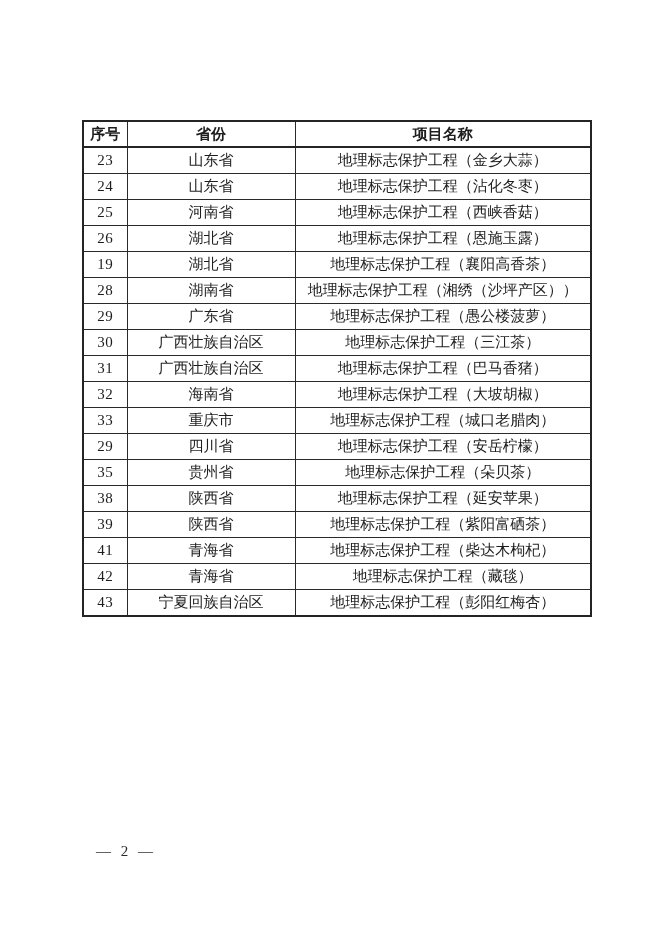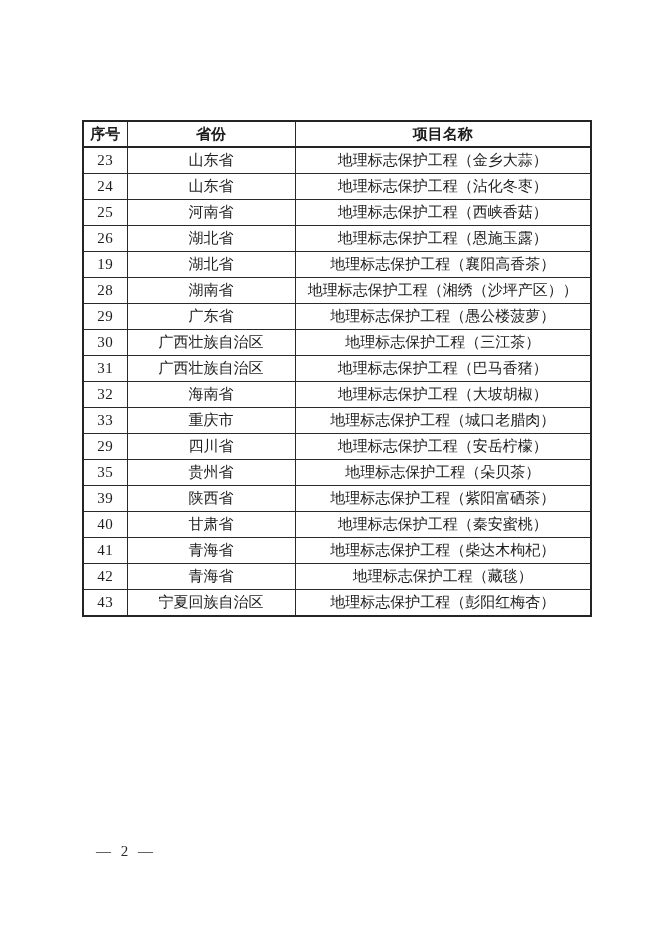--- a/index.html
+++ b/index.html
@@ -142,28 +142,28 @@
           <td class="cell-no">29</td>
           <td class="cell-province">四川省</td>
           <td class="cell-project">地理标志保护工程（安岳柠檬）</td>
         </tr>
         <tr>
           <td class="cell-no">35</td>
           <td class="cell-province">贵州省</td>
           <td class="cell-project">地理标志保护工程（朵贝茶）</td>
         </tr>
         <tr>
+          <td class="cell-no">38</td>
+          <td class="cell-province">陕西省</td>
+          <td class="cell-project">地理标志保护工程（延安苹果）</td>
+        </tr>
+        <tr>
           <td class="cell-no">39</td>
           <td class="cell-province">陕西省</td>
           <td class="cell-project">地理标志保护工程（紫阳富硒茶）</td>
-        </tr>
-        <tr>
-          <td class="cell-no">40</td>
-          <td class="cell-province">甘肃省</td>
-          <td class="cell-project">地理标志保护工程（秦安蜜桃）</td>
         </tr>
         <tr>
           <td class="cell-no">41</td>
           <td class="cell-province">青海省</td>
           <td class="cell-project">地理标志保护工程（柴达木枸杞）</td>
         </tr>
         <tr>
           <td class="cell-no">42</td>
           <td class="cell-province">青海省</td>
           <td class="cell-project">地理标志保护工程（藏毯）</td>

